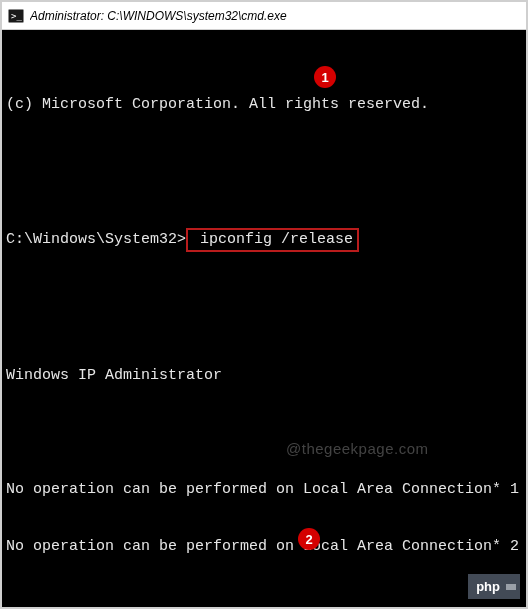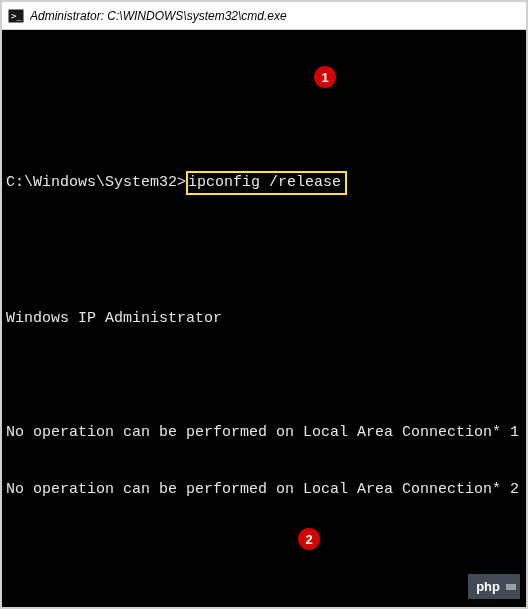--- a/index.html
+++ b/index.html
@@ -30,22 +30,22 @@
     height: calc(100% - 28px);
     padding: 8px 4px 4px 4px;
     font-size: 15px;
     line-height: 19px;
     letter-spacing: 0px;
     white-space: pre;
     overflow: hidden;
   }
   .line { white-space: pre; }
   .hl {
-    border: 2px solid #fde047;
-    padding: 1px 4px 2px 0;
+    border: 2px solid #b91c1c;
+    padding: 1px 4px 2px 12px;
     display: inline-block;
     line-height: 17px;
   }
   .badge {
     position: absolute;
     width: 22px; height: 22px;
     border-radius: 50%;
     background: #d40000;
     color: #fff;
     font-family: "Segoe UI", Arial, sans-serif;
@@ -89,20 +89,21 @@
     <svg viewBox="0 0 16 16" width="16" height="16">
       <rect x="0.5" y="1.5" width="15" height="13" rx="1" fill="#1a1a1a" stroke="#8a8a8a" stroke-width="1"></rect>
       <text x="3" y="11" font-size="9" font-family="Consolas,monospace" fill="#ffffff">&gt;_</text>
     </svg>
   </span>
   <span class="title">Administrator: C:\WINDOWS\system32\cmd.exe</span>
 </div>
 
 <div class="terminal">
 
+  <div class="line">(c) Microsoft Corporation. All rights reserved.</div>
   <div class="line">&nbsp;</div>
 
   <div class="line"><span>C:\Windows\System32&gt;</span><span class="hl">ipconfig /release</span></div>
 
   <div class="line">&nbsp;</div>
   <div class="line">Windows IP Administrator</div>
   <div class="line">&nbsp;</div>
   <div class="line">No operation can be performed on Local Area Connection* 1 w</div>
   <div class="line">No operation can be performed on Local Area Connection* 2 w</div>
   <div class="line">&nbsp;</div>
@@ -125,15 +126,16 @@
 
   
 
   
   
 
   
   <div class="badge" style="left:312px; top:36px;">1</div>
   <div class="badge" style="left:296px; top:498px;">2</div>
 
+  <div class="watermark" style="left:284px; top:409px;">@thegeekpage.com</div>
 
   <div class="phpbox" style="right:6px; bottom:8px;">php</div>
 </div>
 
 </body></html>

